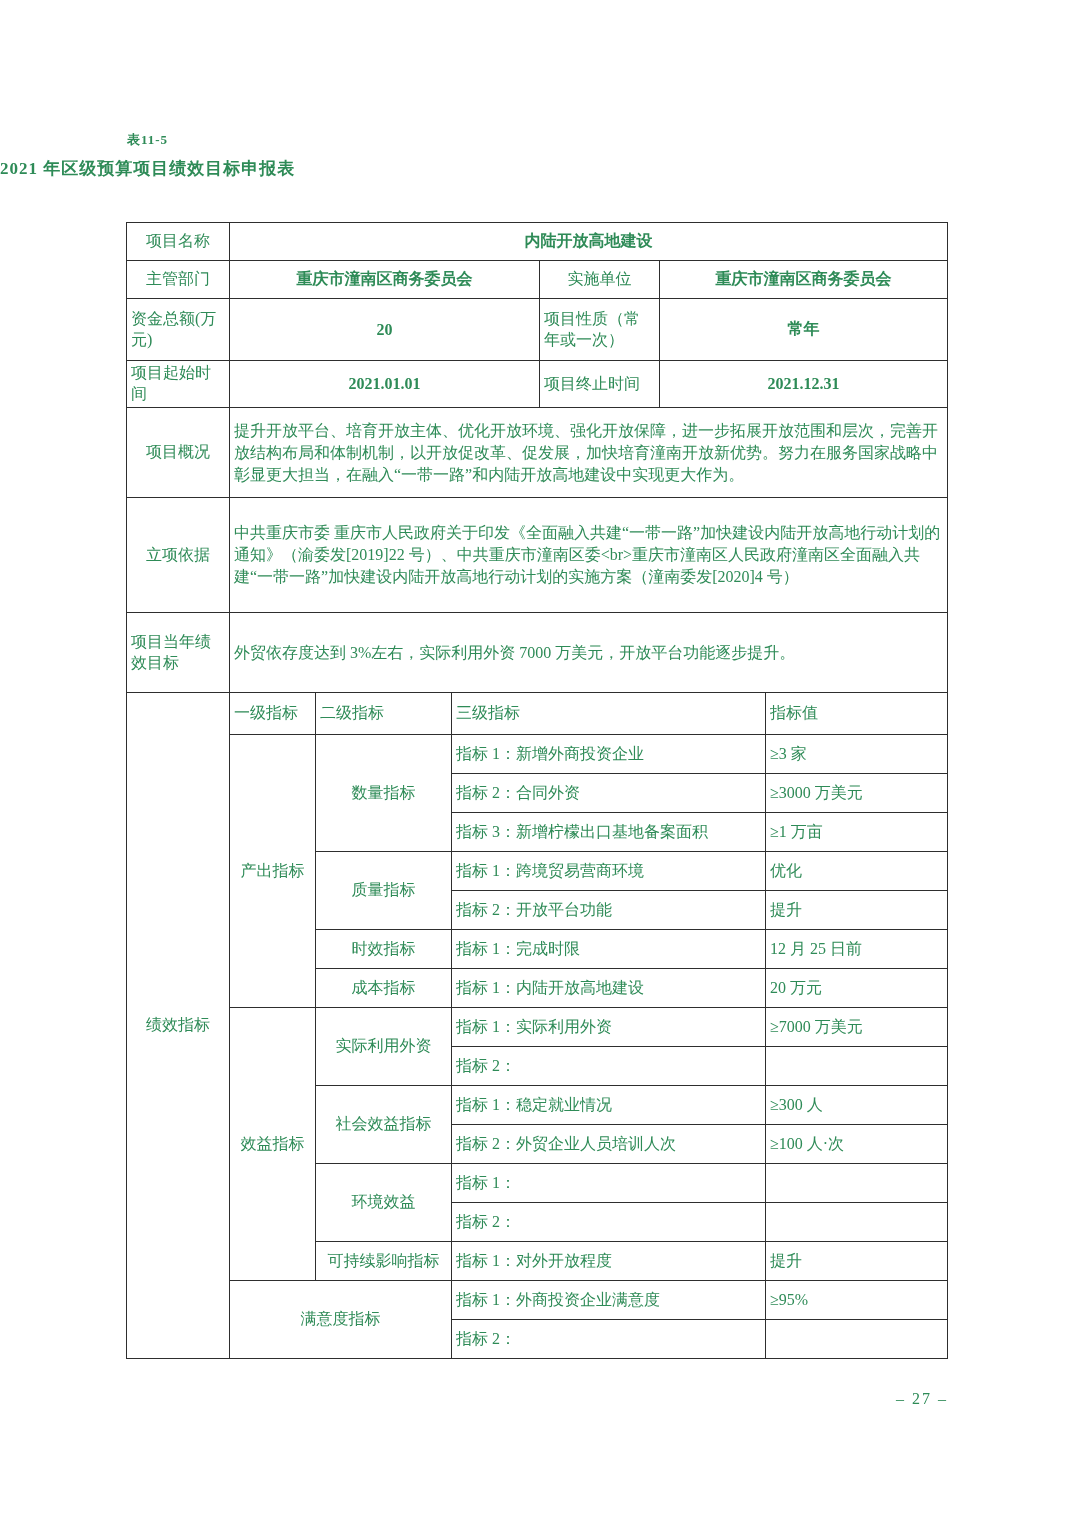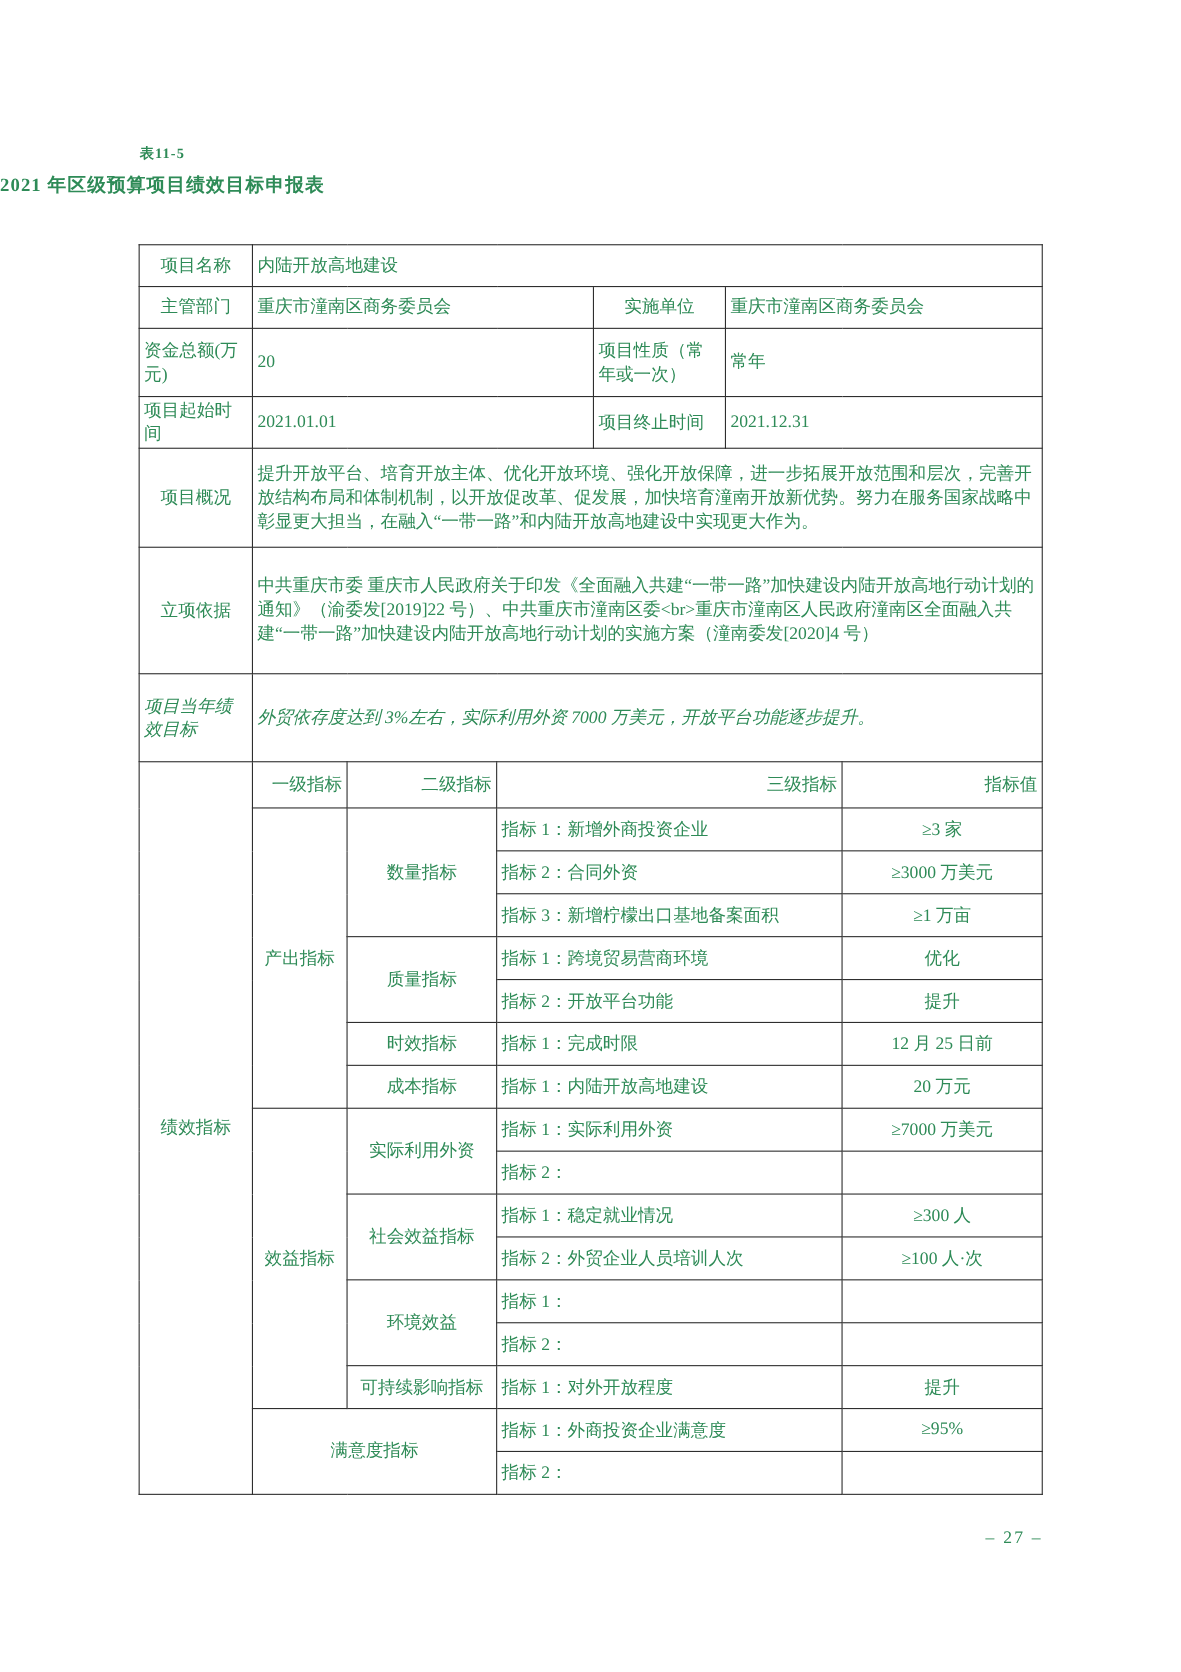--- a/index.html
+++ b/index.html
@@ -44,29 +44,29 @@
     border: 1px solid #2e2e2e;
     font-size: 16px;
     vertical-align: middle;
     padding: 2px 4px;
     overflow: hidden;
     word-break: break-all;
   }
   .lbl { text-align: center; }
   .wrapleft { text-align: left; }
   .tight { padding: 2px 2px; }
-  .val { text-align: left; padding-left: 5px; }
+  .val { text-align: center; padding-left: 5px; font-weight: bold; }
   .txt { text-align: left; padding: 5px 8px; line-height: 22px; }
-  .hdr { text-align: right; margin-top: 29px; }
+  .hdr { text-align: left; margin-top: 29px; }
   .iname { text-align: left; padding-left: 8px; }
-  .ival { text-align: center; }
+  .ival { }
   tr.h38 { height: 38px; }
   tr.h46 { height: 46px; }
   tr.h62 { height: 62px; margin-top: 35px; }
-  tr.h80 { height: 80px; font-style: italic; }
+  tr.h80 { height: 80px; }
   tr.h90 { height: 90px; }
   tr.h115 { height: 115px; }
   tr.h42 { height: 42px; }
   tr.h39 { height: 39px; }
   .page-number {
     position: absolute;
     top: 1390px;
     right: 126px;
     font-size: 16px;
     letter-spacing: 2px;

